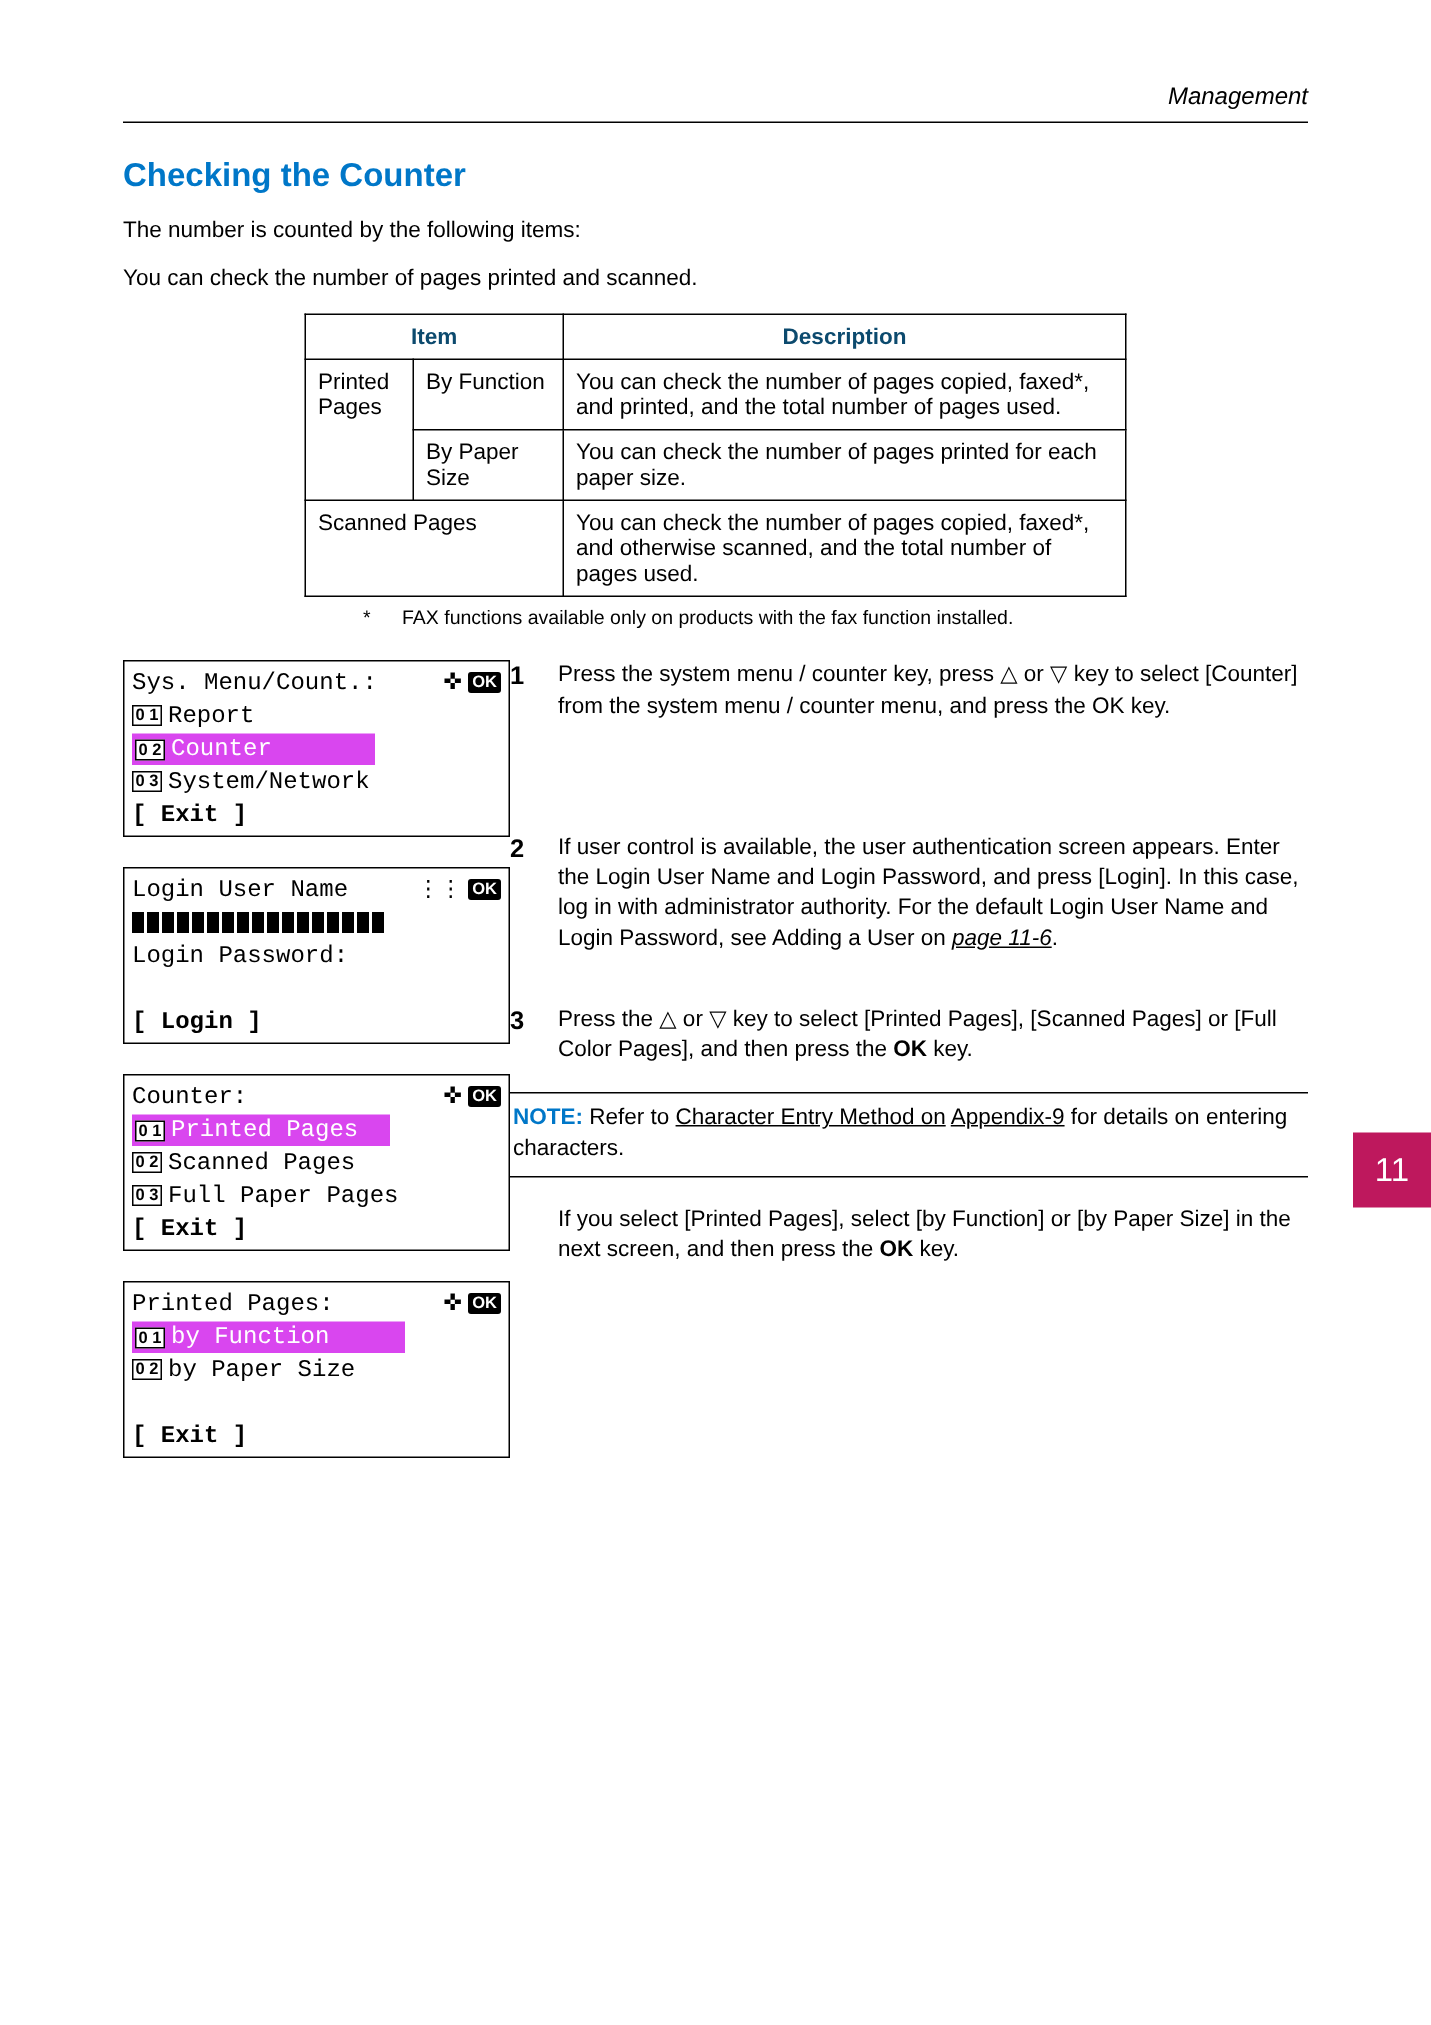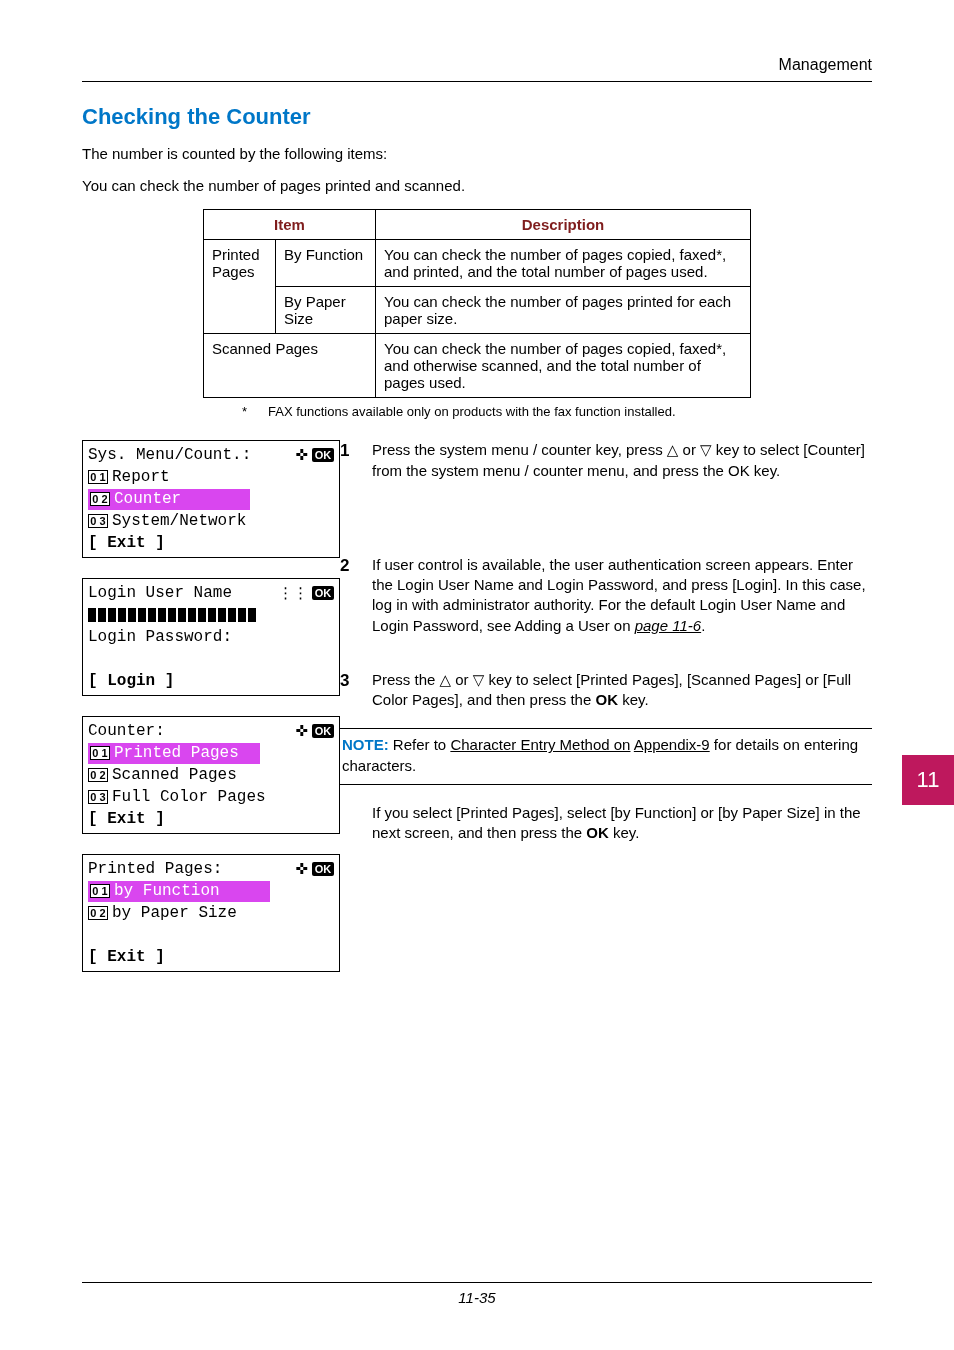--- a/index.html
+++ b/index.html
@@ -21,20 +21,21 @@
   .header-line {
     border-bottom: 1px solid #000;
     height: 26px;
     position: relative;
     margin-bottom: 22px;
   }
   .header-title {
     position: absolute;
     right: 0;
     top: 0;
+    font-style: italic;
     font-size: 16px;
   }
   h2.section {
     color: #0077c8;
     font-size: 22px;
     font-weight: bold;
     margin: 0 0 14px 0;
   }
   p.body { margin: 0 0 12px 0; line-height: 1.35; }
   table.desc {
@@ -44,21 +45,21 @@
   }
   table.desc th, table.desc td {
     border: 1px solid #000;
     padding: 6px 8px;
     font-size: 15px;
     text-align: left;
     vertical-align: top;
   }
   table.desc th {
     text-align: center;
-    color: #7f1d1d;
+    color: #0c4a6e;
     font-weight: bold;
   }
   .footnote {
     font-size: 13px;
     margin: 2px 0 0 160px;
     width: 500px;
     line-height: 1.3;
   }
   .footnote .ast { display:inline-block; width: 26px; }
   .cols {
@@ -222,21 +223,21 @@
         </div>
         <div class="lcd-row">
             <span class="hl"><span class="num-badge">0 1</span><span>Printed Pages</span>&nbsp;&nbsp;</span>
           </div>
         <div class="lcd-row">
             <span class="num-badge">0 2</span>
             <span>Scanned Pages</span>
           </div>
         <div class="lcd-row">
             <span class="num-badge">0 3</span>
-            <span>Full Color Pages</span>
+            <span>Full Paper Pages</span>
           </div>
         <div class="lcd-row soft">[  Exit   ]</div>
       </div>
 
       <div class="lcd">
         <div class="lcd-row">
           <span>Printed Pages:</span>
           <span class="lcd-right">
               <span class="nav-diamond">✜</span> 
               <span class="ok-badge">OK</span>
@@ -279,15 +280,14 @@
         <span class="note-label">NOTE:</span><span> Refer to </span><span class="uline">Character Entry Method on</span> <span class="uline">Appendix-9</span><span> for details on entering characters.</span>
       </div>
 
       <p class="indent-para">
         <span>If you select [Printed Pages], select [by Function] or [by Paper Size] in the next screen, and then press the </span><b>OK</b><span> key.</span>
       </p>
 
     </div>
   </div>
 
-  <div class="footer">11-35</div>
 
 </div>
 
 </body></html>

